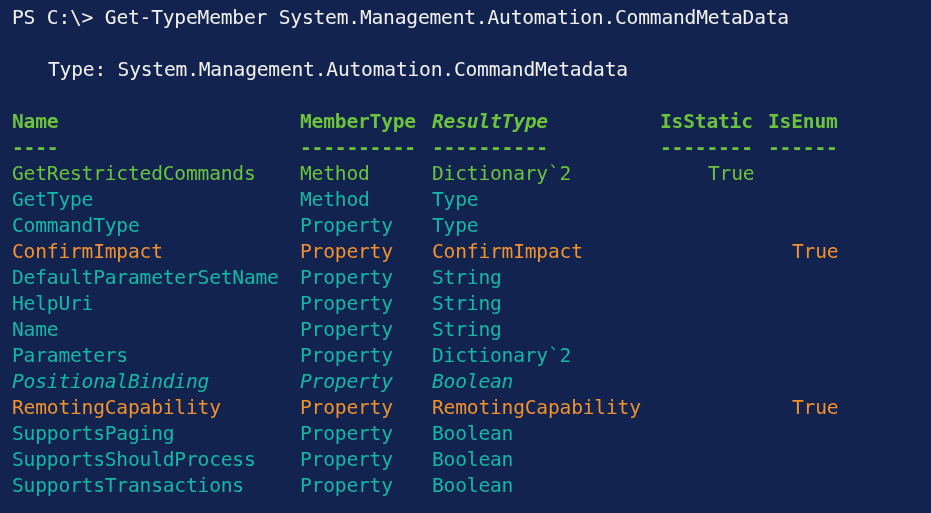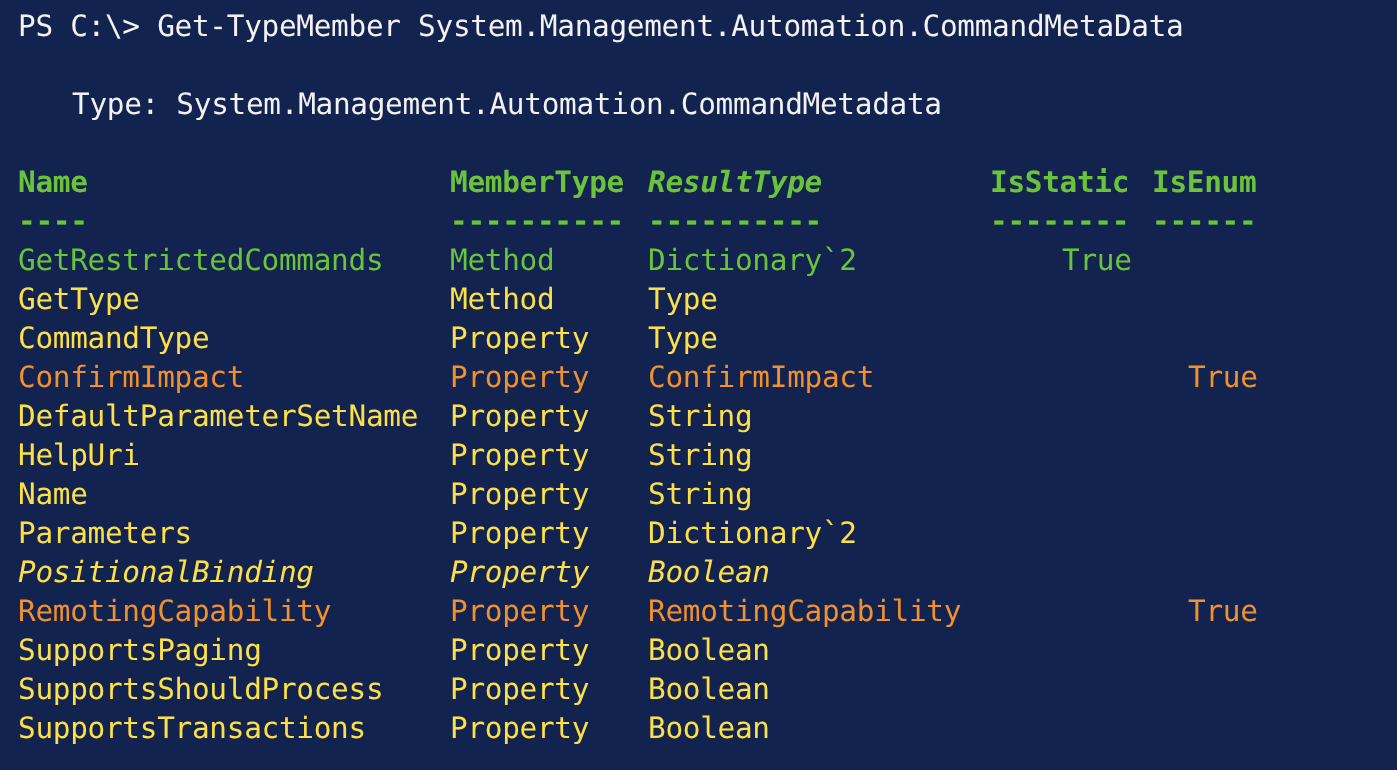--- a/index.html
+++ b/index.html
@@ -7,21 +7,21 @@
     width:931px; height:513px; overflow:hidden;
     background:#132350;
     font-family:"DejaVu Sans Mono", "Liberation Mono", monospace;
     font-size:20px; color:#f2f2f2;
   }
   .term { position:relative; width:931px; height:375px; }
   .line { position:absolute; left:12px; white-space:pre; height:26px; line-height:26px; font-size:19.6px; letter-spacing:-0.2px; }
   .cell { position:absolute; white-space:pre; }
   .green { color:#6bc33b; }
   .orange { color:#f0912e; }
-  .white { color:#fde047; }
+  .white { color:#14b8a6; }
   .bold { font-weight:bold; }
   .ital { font-style:italic; }
   .row { position:absolute; left:0; height:26px; line-height:26px; width:931px; font-size:19.6px; letter-spacing:-0.2px; }
   .c0 { left:12px; } .c1 { left:300px; } .c2 { left:432px; } .c3 { left:660px; } .c4 { left:768px; }
 </style>
 </head>
 <body>
 
 <div class="term">
   <div class="line" style="top:5px"><span>PS C:\&gt; </span><span>Get-TypeMember System.Management.Automation.CommandMetaData</span></div>

